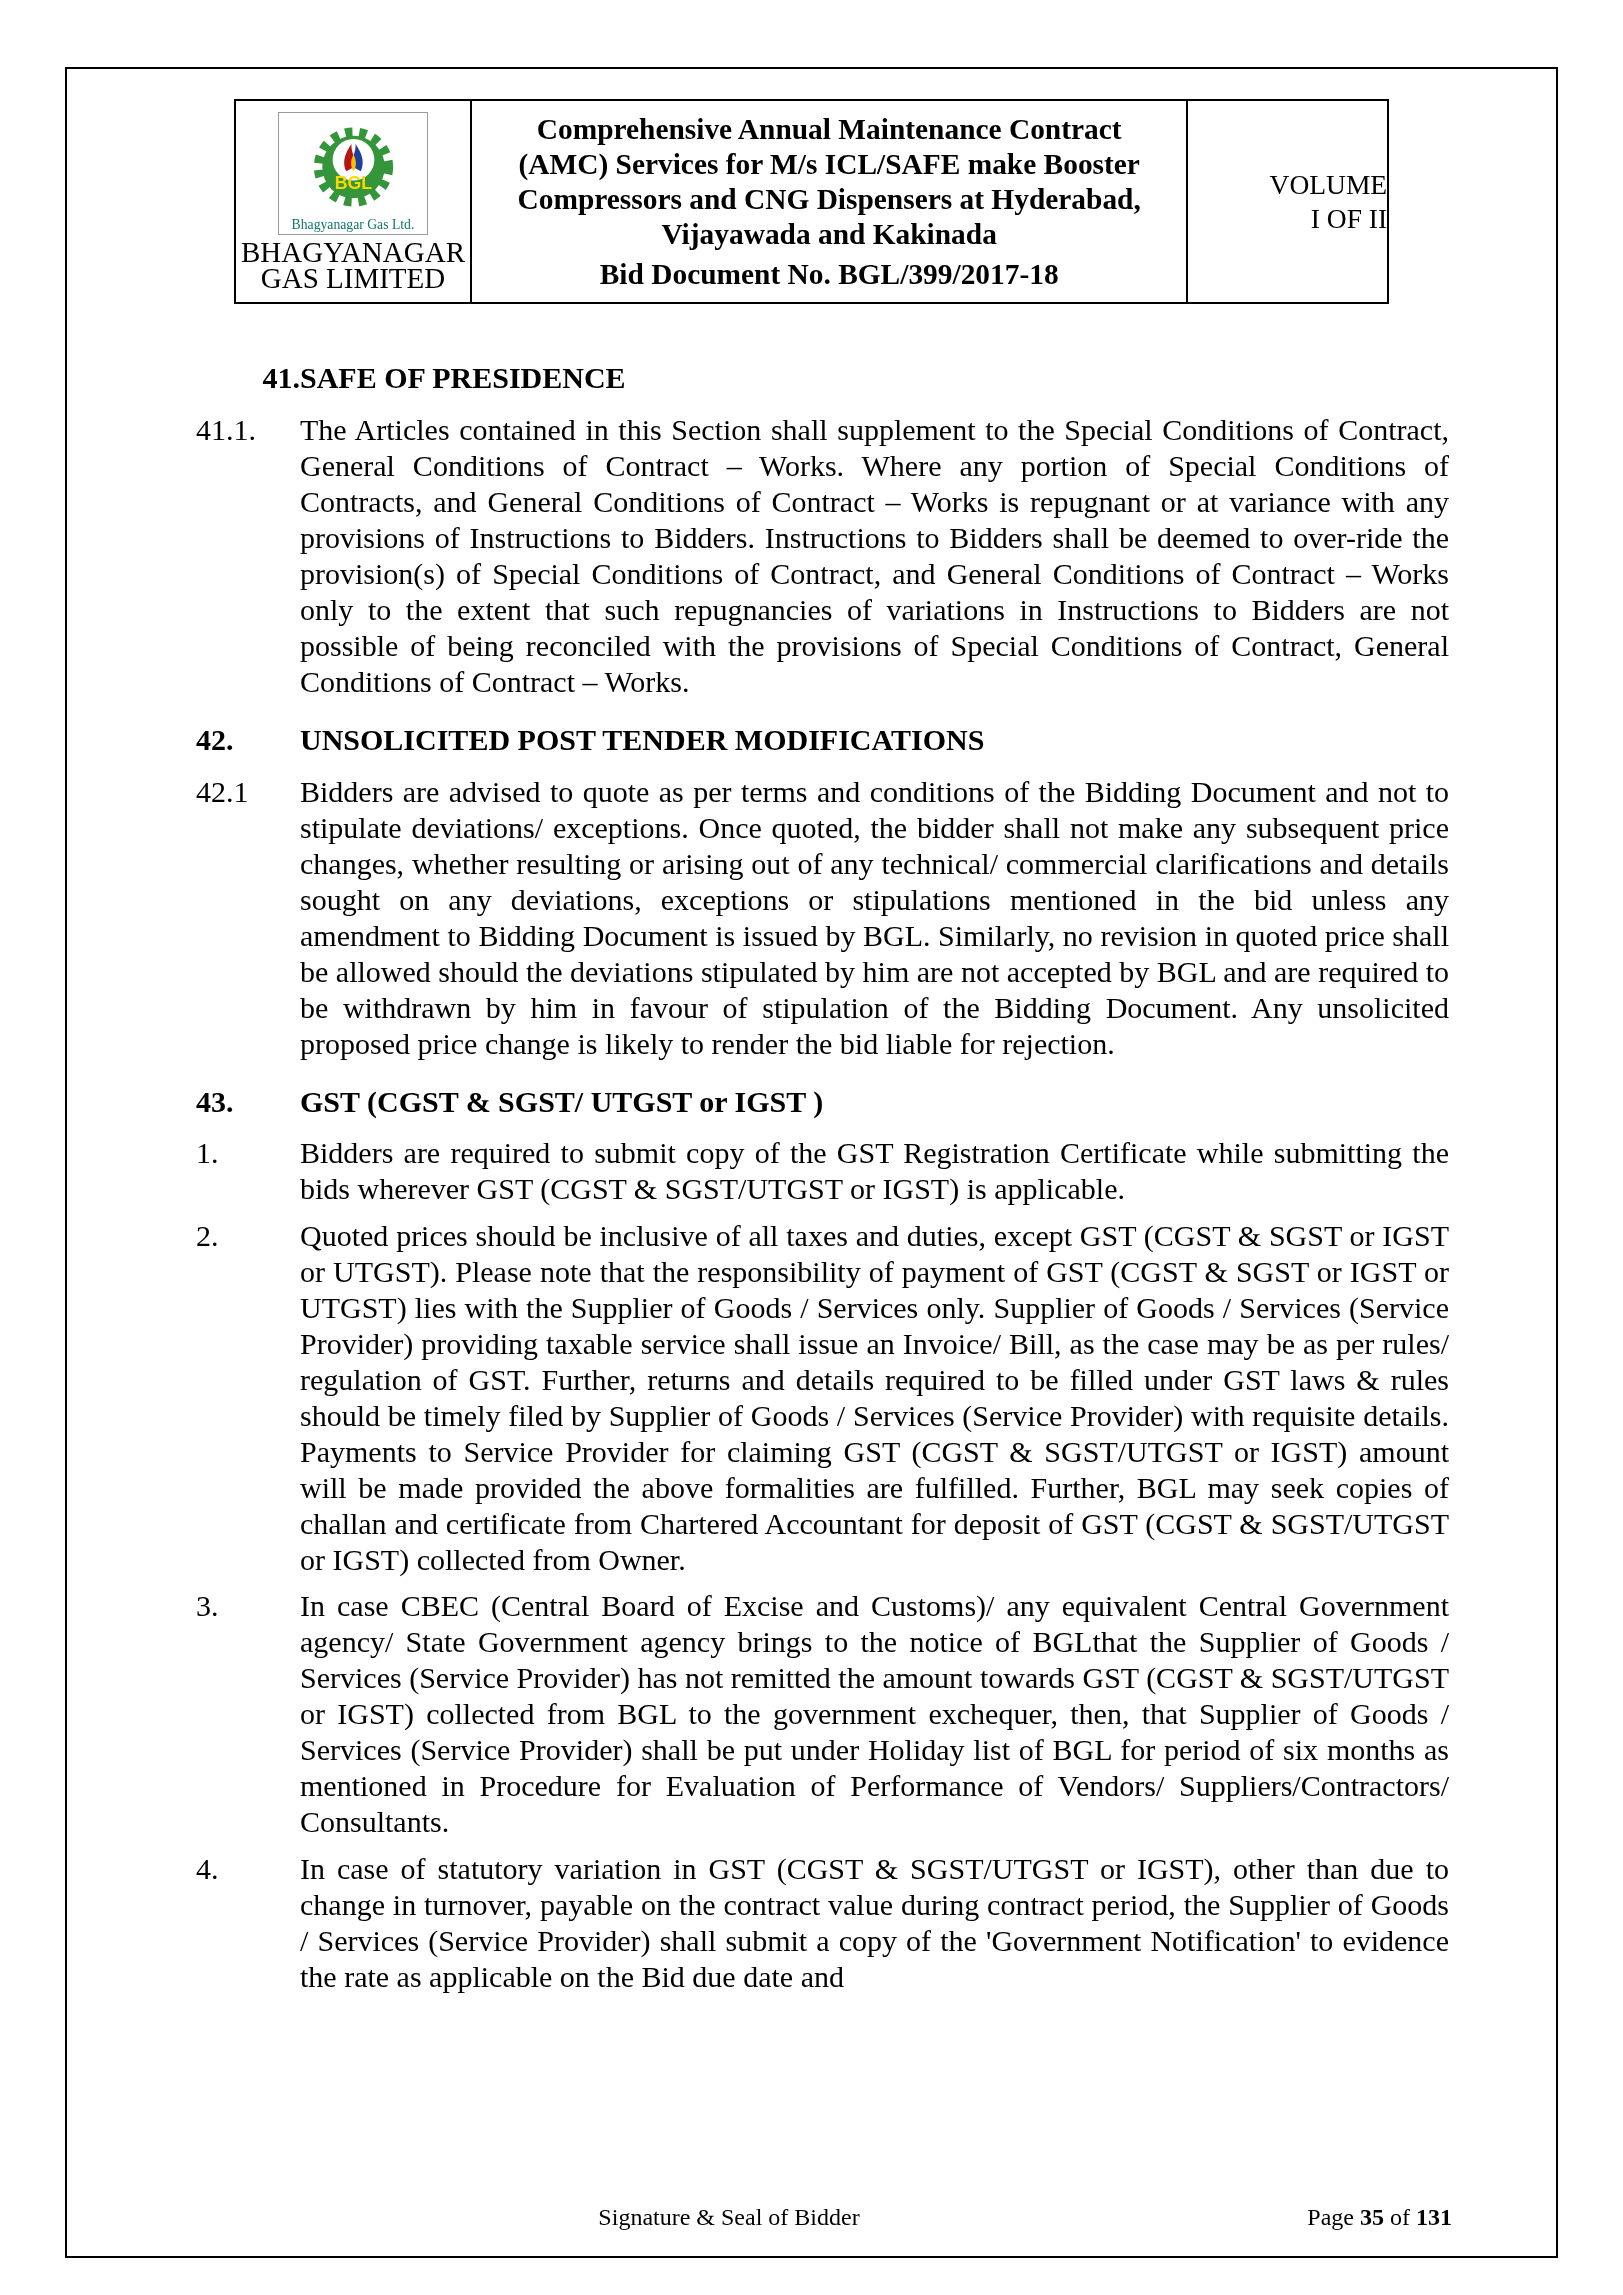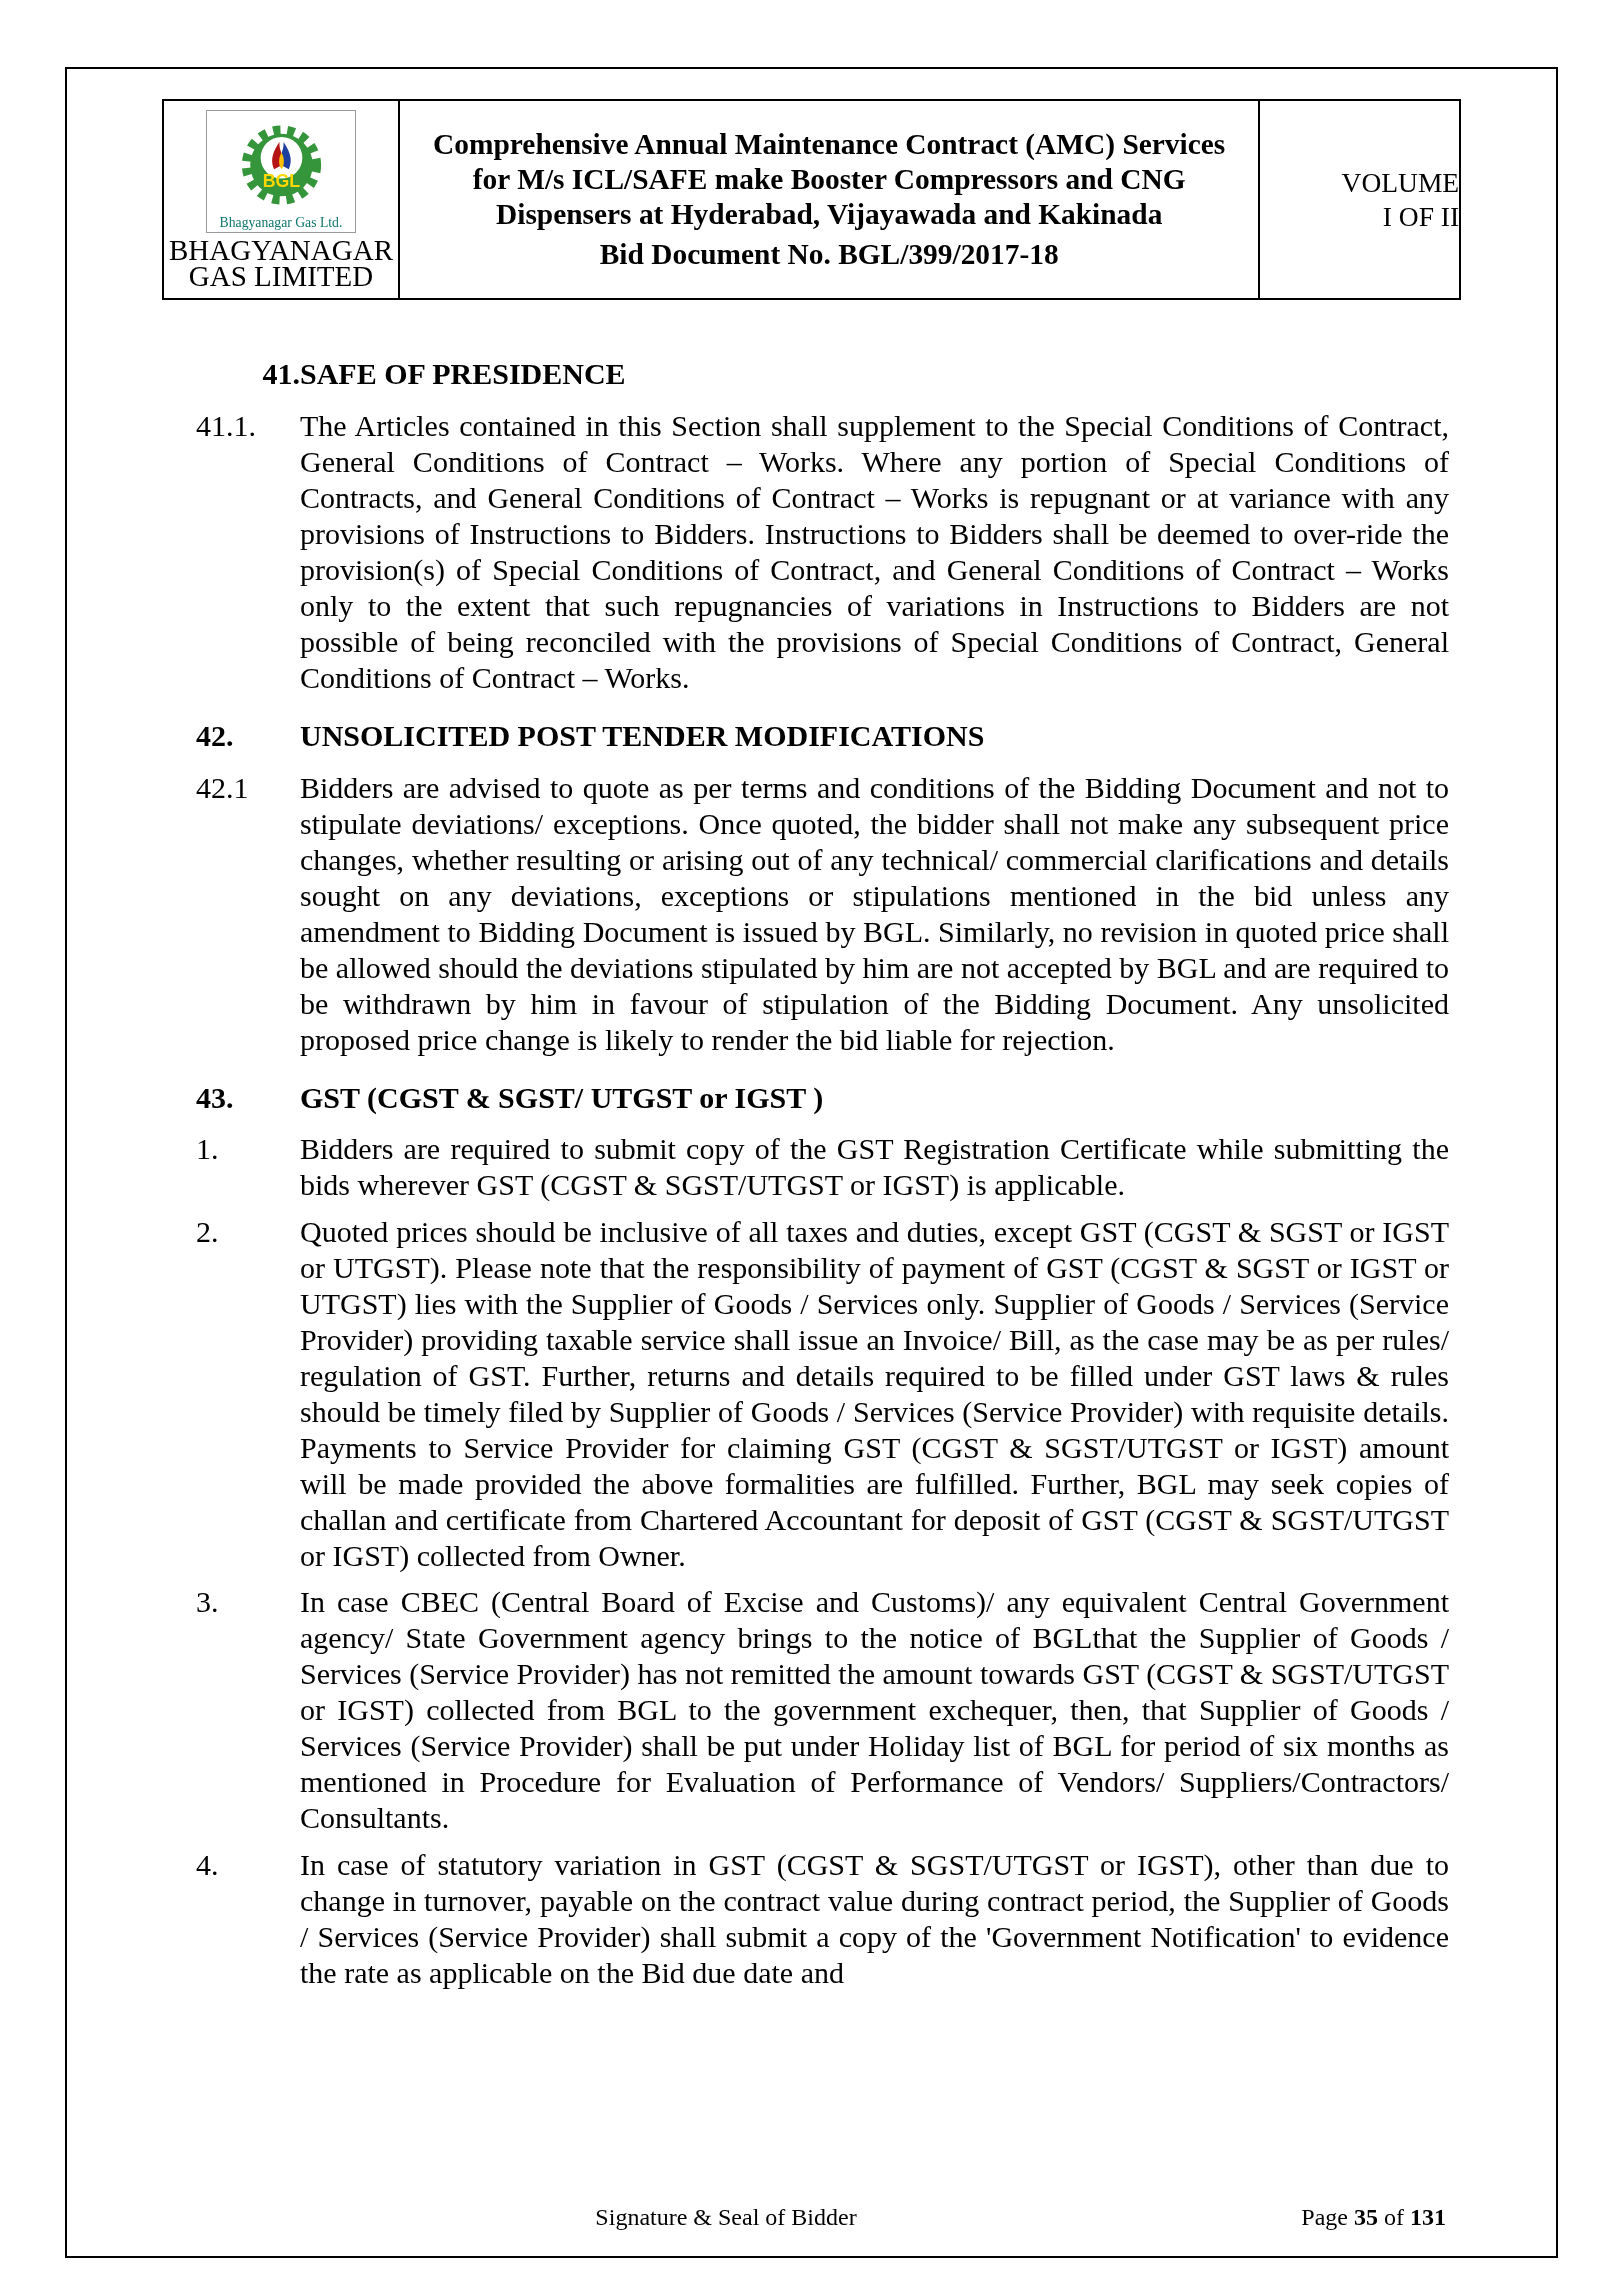--- a/index.html
+++ b/index.html
@@ -39,21 +39,21 @@
     color:#0f766e;
     font-size:13.7px;
     line-height:15.7px;
     white-space:nowrap;
   }
   .company-name {
     margin-top:4px;
     font-size:29px;
     line-height:26px;
   }
-  .title-cell { width:860px; text-align:center; padding:10.5px 17px; }
+  .title-cell { width:716px; text-align:center; padding:10.5px 17px; }
   .title-main {
     font-weight:bold;
     font-size:29.4px;
     line-height:35px;
   }
   .doc-no {
     font-weight:bold;
     font-size:29.4px;
     line-height:35px;
     margin-top:5.2px;
@@ -82,21 +82,21 @@
     line-height:36px;
     margin-bottom:10.5px;
   }
   .para-text {
     flex:1;
     text-align:justify;
   }
   
   .footer {
     position:absolute;
-    left:129px; right:110px;
+    left:129px; right:104px;
     bottom:22px;
     height:31px;
     font-size:24px;
     line-height:29px;
   }
   .footer .sig {
     position:absolute;
     left:0; right:190px;
     text-align:center;
   }

